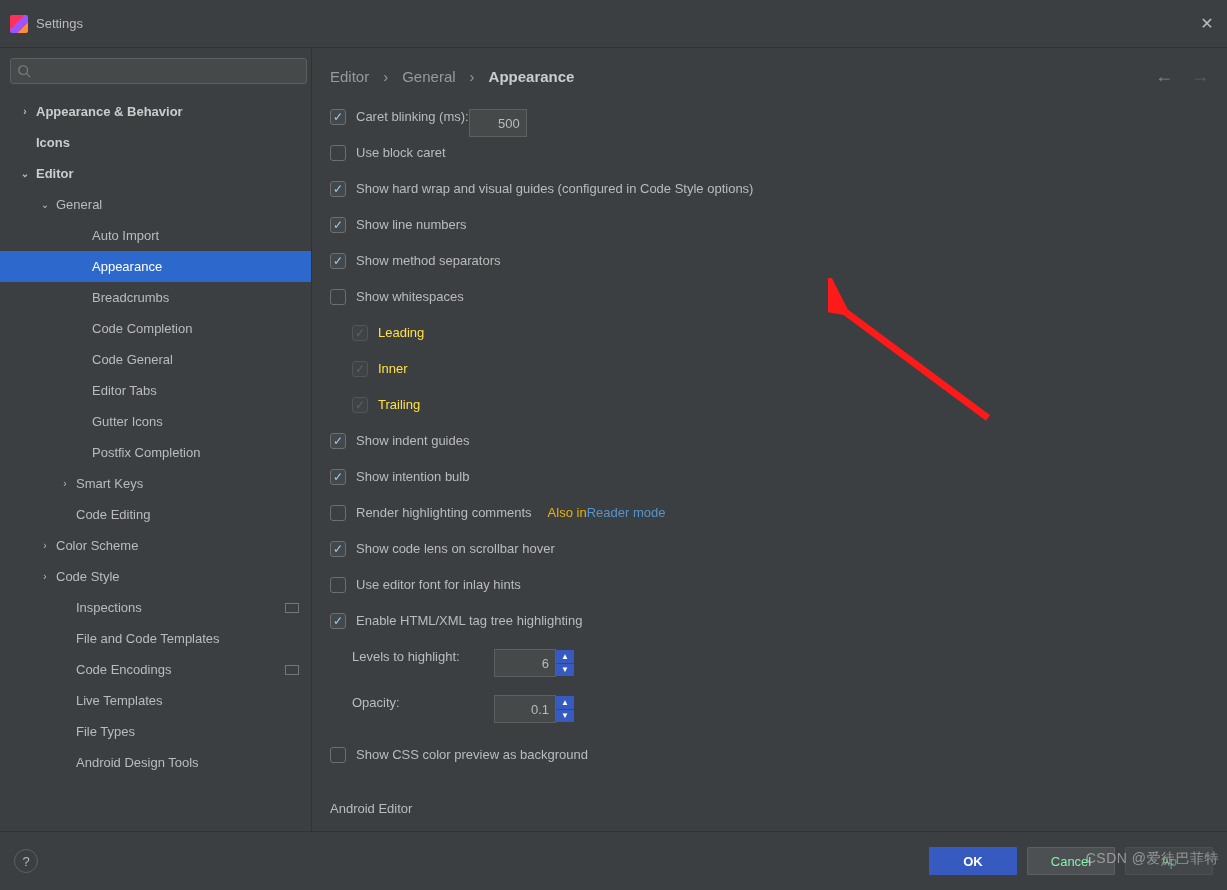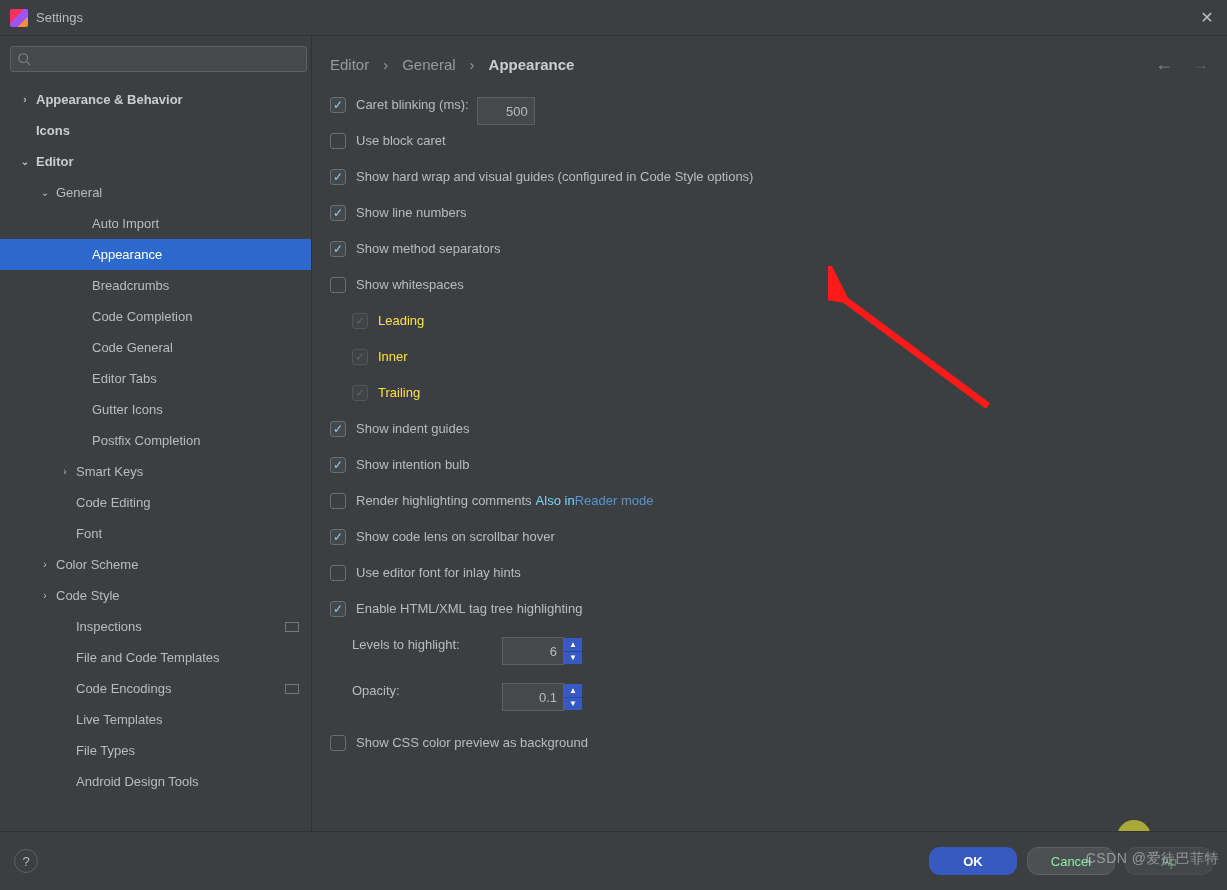--- a/index.html
+++ b/index.html
@@ -1,17 +1,17 @@
 <!DOCTYPE html>
 <html><head>
 <meta charset="utf-8">
 <style>
 *{box-sizing:border-box;margin:0;padding:0;font-family:"Segoe UI",Arial,sans-serif}
 body{background:#2b2b2b;color:#bbb;font-size:13px;width:1227px;height:890px;overflow:hidden;position:relative}
-.titlebar{height:36px;background:#3c3f41;display:flex;align-items:center;padding:0 10px;border-bottom:1px solid #323232}
+.titlebar{height:48px;background:#3c3f41;display:flex;align-items:center;padding:0 10px;border-bottom:1px solid #323232}
 .app-icon{width:18px;height:18px;background:linear-gradient(135deg,#fe315d 0%,#fe315d 40%,#9d54ff 40%,#9d54ff 70%,#ff8a3c 70%);border-radius:2px;margin-right:8px}
 .title{color:#bbb;font-size:13px}
 .close-x{margin-left:auto;width:20px;height:20px;display:flex;align-items:center;justify-content:center;color:#bbb;cursor:pointer;font-size:16px}
 .body{display:flex;height:795px}
 .sidebar{width:312px;background:#3c3f41;padding-top:10px;border-right:1px solid #323232;overflow:hidden}
 .search-wrap{padding:0 10px 8px}
 .search{width:297px;height:26px;background:#45494a;border:1px solid #5e6060;border-radius:3px;padding:0 6px;display:flex;align-items:center}
 .search svg{opacity:.55}
 .nav{padding-top:4px}
 .nav-item{height:31px;display:flex;align-items:center;cursor:pointer;color:#bbb;white-space:nowrap}
@@ -25,33 +25,33 @@
 .breadcrumb .last{font-weight:700;color:#ccc}
 .nav-arrows{margin-left:auto;display:flex;gap:18px;font-size:18px;color:#888}
 .opt{display:flex;align-items:flex-start;height:36px;color:#bbb}
 .opt.indented{margin-left:22px}
 .chk{width:16px;height:16px;border:1px solid #6e6e6e;border-radius:3px;margin-right:10px;display:inline-flex;align-items:center;justify-content:center;flex:none;cursor:pointer}
 .chk.checked{background:#43494a;border-color:#6e6e6e}
 .chk.checked::after{content:"✓";color:#a7c8e8;font-size:12px;line-height:1}
 .chk.disabled{opacity:.45}
 .chk.disabled.checked::after{color:#888}
 .opt.sub{color:#fde047}
-.numbox{height:28px;background:#45494a;border:1px solid #5e6060;color:#bbb;text-align:right;padding:11px 6px;margin-left:8px;width:58px;font-size:13px}
+.numbox{height:28px;background:#45494a;border:1px solid #5e6060;color:#bbb;text-align:right;padding:11px 6px;margin-left:0;width:58px;font-size:13px}
 .numbox.small{width:62px}
 .spinner-wrap{display:flex;align-items:center}
 .spinner-btns{width:18px;height:26px;background:#365abf;display:flex;flex-direction:column;margin-left:0}
 .spinner-btns div{flex:1;display:flex;align-items:center;justify-content:center;font-size:8px;color:#fff;cursor:pointer}
 .spinner-btns div:first-child{border-bottom:1px solid #2a4899}
-.also{color:#7dd3fc;margin-left:4px}
+.also{color:#eab308;margin-left:16px}
 .link{color:#5894c9;cursor:pointer}
 .section-hdr{margin-top:18px;color:#bbb}
 .footer{position:absolute;bottom:0;left:0;right:0;height:59px;background:#3c3f41;border-top:1px solid #323232;display:flex;align-items:center;padding:0 14px}
 .help-btn{width:24px;height:24px;border:1px solid #5e6060;border-radius:12px;display:flex;align-items:center;justify-content:center;color:#bbb;cursor:pointer}
 .footer-btns{margin-left:auto;display:flex;gap:10px}
-.btn{height:28px;padding:0 22px;border-radius:11px;display:flex;align-items:center;justify-content:center;font-size:13px;cursor:pointer;min-width:88px}
+.btn{height:28px;padding:0 22px;border-radius:1px;display:flex;align-items:center;justify-content:center;font-size:13px;cursor:pointer;min-width:88px}
 .btn.primary{background:#365abf;color:#fff;font-weight:700}
 .btn.secondary{background:#4c5052;color:#86efac;border:1px solid #5e6060}
 .btn.faded{opacity:.5}
 .arrow-annot{position:absolute;left:516px;top:230px;pointer-events:none}
 .yellow-dot{position:absolute;left:805px;top:784px;width:34px;height:34px;border-radius:50%;background:#bbbb3b;opacity:.85}
 .watermark{position:absolute;right:8px;bottom:22px;color:#d7d7d7;opacity:.55;font-size:14px;letter-spacing:.5px}
 </style>
 </head>
 <body>
 
@@ -121,24 +121,20 @@
           <span>Postfix Completion</span>
         </div>
         <div class="nav-item pad-2">
           <span class="chev">›</span>
           <span>Smart Keys</span>
         </div>
         <div class="nav-item pad-2">
           <span class="chev"></span>
           <span>Code Editing</span>
         </div>
-        <div class="nav-item pad-2">
-          <span class="chev"></span>
-          <span>Font</span>
-        </div>
         <div class="nav-item pad-1">
           <span class="chev">›</span>
           <span>Color Scheme</span>
         </div>
         <div class="nav-item pad-1">
           <span class="chev">›</span>
           <span>Code Style</span>
         </div>
         <div class="nav-item pad-2">
           <span class="chev"></span>
@@ -266,20 +262,21 @@
             <div>▼</div>
           </div>
         </div>
     </div>
 
     <div class="opt" style="margin-top:6px">
         <span class="chk"></span>
         <span>Show CSS color preview as background</span>
       </div>
 
+    <div class="section-hdr indented">Android Editor</div>
 
     <svg class="arrow-annot" width="180" height="160">
       <defs>
           <marker id="ah" markerWidth="12" markerHeight="12" refX="2" refY="6" orient="auto">
             <path d="M12,0 L0,6 L12,12 Z" fill="#ff1a1a"></path>
           </marker>
         </defs>
       <line x1="160" y1="140" x2="12" y2="30" stroke="#ff1a1a" stroke-width="7" marker-end="url(#ah)"></line>
     </svg>
     <div class="yellow-dot"></div>

